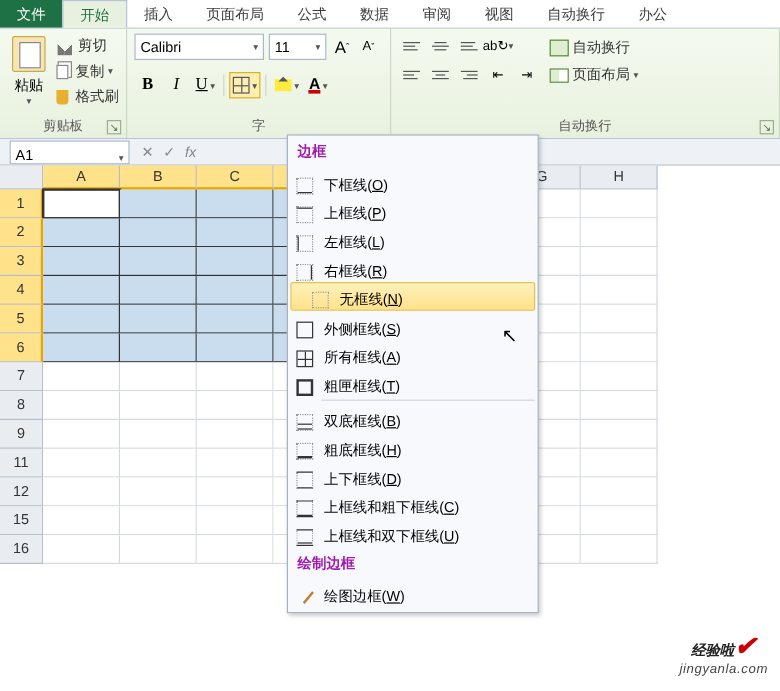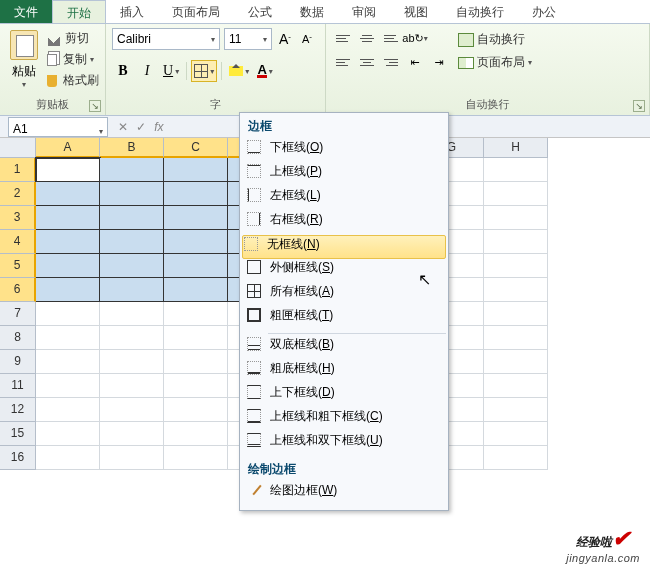--- a/index.html
+++ b/index.html
@@ -74,24 +74,24 @@
 .row { display: flex; height: 24px; }
 .rh { width: 36px; background: #e9edf2; border-right: 1px solid #b5beca; border-bottom: 1px solid #b5beca; text-align: center; line-height: 23px; color: #333; }
 .rh.sel { background: #ffe28a; border-right: 2px solid #e8a400; }
 .cell { width: 64px; border-right: 1px solid #d4d9de; border-bottom: 1px solid #d4d9de; background: #fff; }
 .cell.sel { background: #c9ddef; }
 .cell.active { background: #fff; outline: 2px solid #333; outline-offset: -1px; }
 .cell.thick { border-right: 1px solid #333; border-bottom: 1px solid #333; }
 
 
 .dropdown { position: absolute; left: 239px; top: 112px; width: 210px; background: #f7f9fc; border: 1px solid #a6b2c0; box-shadow: 2px 2px 4px rgba(0,0,0,.25); padding-bottom: 4px; }
-.dd-header { font-size: 12px; font-weight: bold; padding: 5px 8px 4px; color: #0c4a6e; }
+.dd-header { font-size: 12px; font-weight: bold; padding: 5px 8px 4px; color: #a21caf; }
 .dd-sep { height: 1px; background: #d0d7e0; margin: 2px 2px 2px 28px; }
-.dd-item { display: flex; align-items: flex-start; height: 24px; padding: 0 8px 0 6px; gap: 8px; }
-.dd-item.hover { background: linear-gradient(#fff1bb,#ffe28a); border: 1px solid #e8c14a; border-radius: 2px; margin: 0 2px; padding: 0 6px 0 0; height: 24px; }
+.dd-item { display: flex; align-items: flex-end; height: 24px; padding: 0 8px 0 6px; gap: 8px; }
+.dd-item.hover { background: linear-gradient(#fff1bb,#ffe28a); border: 1px solid #e8c14a; border-radius: 2px; margin: 0 2px; padding: 0 6px 0 16px; height: 24px; }
 .dd-ico { width: 16px; height: 16px; display: inline-flex; align-items: center; justify-content: center; font-size: 11px; }
 .dd-text { flex: 1; }
 .dd-text u { text-decoration: underline; }
 .box { width: 14px; height: 14px; border: 1px dotted #999; position: relative; }
 .box.b-b::after { content:""; position:absolute; inset:auto 0 0 0; height:0; border-bottom:1.5px solid #333; }
 .box.b-t::after { content:""; position:absolute; inset:0 0 auto 0; height:0; border-top:1.5px solid #333; }
 .box.b-l::after { content:""; position:absolute; inset:0 auto 0 0; width:0; border-left:1.5px solid #333; }
 .box.b-r::after { content:""; position:absolute; inset:0 0 0 auto; width:0; border-right:1.5px solid #333; }
 .box.b-all { border: 1.5px solid #333; background: linear-gradient(#333,#333) center/100% 1px no-repeat, linear-gradient(#333,#333) center/1px 100% no-repeat; }
 .box.b-out { border: 1.5px solid #333; }

